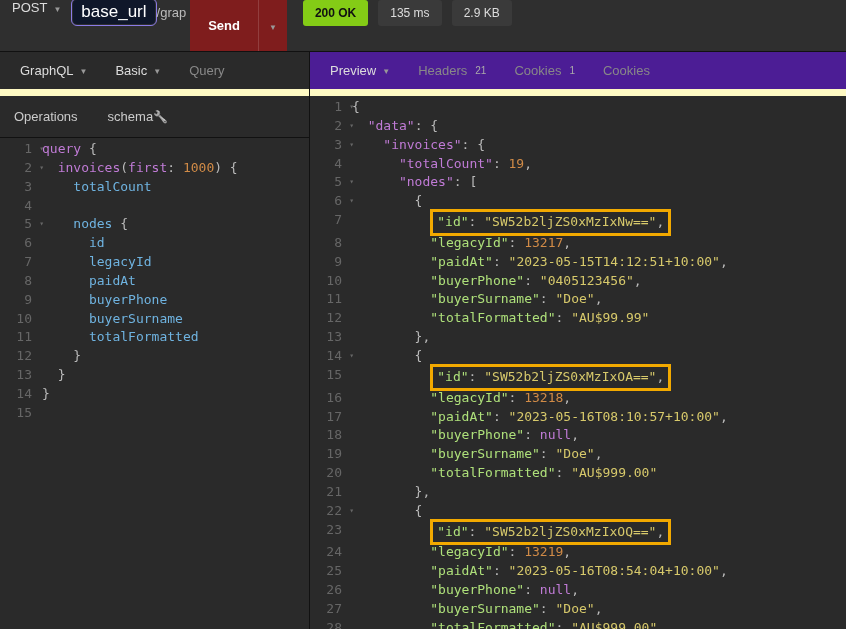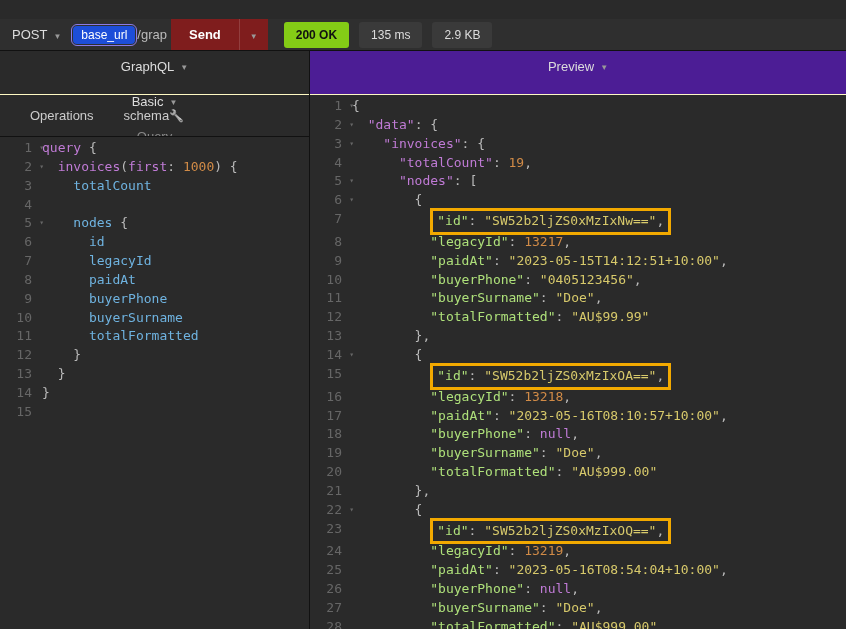--- a/index.html
+++ b/index.html
@@ -8,37 +8,36 @@
     background: #1a1a1a;
     color: #ccc;
     font-size: 13px;
     width: 846px;
     height: 629px;
     overflow: hidden;
   }
   .app { display: flex; flex-direction: column; height: 100%; background: #2a2a2a; }
   
   .topbar {
-    display: flex; align-items: center;
-    background: #2f2f2f; height: 32px;
+    display: flex; align-items: flex-start;
+    background: #2f2f2f; height: 52px;
     border-bottom: 1px solid #111;
-    margin-top: 19px;
   }
   .method {
     display: flex; align-items: center; gap: 6px;
     padding: 0 12px; color: #ddd; font-weight: 500;
   }
   .urlbox {
     display: flex; align-items: center; flex: 0 0 auto;
     padding: 0 4px 0 0; color: #bbb;
   }
   .chip {
-    background: #1d4ed8; color: #fff;
+    background: #0f172a; color: #fff;
     padding: 2px 8px; border-radius: 4px;
-    font-size: 12px; outline: 1px solid #8a7be8;
+    font-size: 17px; outline: 1px solid #8a7be8;
     outline-offset: 1px;
   }
   .path { color: #bbb; padding-left: 2px; }
   .send {
     display: flex; align-items: center;
     background: #7f1d1d; color: #fff; font-weight: 700;
     height: 100%;
   }
   .send-main { padding: 0 18px; }
   .send-caret { padding: 0 10px; border-left: 1px solid rgba(255,255,255,.15); height:100%; display:flex; align-items:center;}
@@ -49,36 +48,35 @@
   }
   .pill.ok { background: #84cc16; color: #111; font-weight: 600; }
   
   .split { display: flex; flex: 1; min-height: 0; }
   .left, .right { display: flex; flex-direction: column; min-width: 0; }
   .left { width: 310px; border-right: 1px solid #111; background: #2a2a2a; }
   .right { flex: 1; background: #4c1d95; }
   
   .tabs {
     display: flex; align-items: center; height: 44px;
-    border-bottom: 1px solid #fef9c3; gap: 4px; padding: 0 8px;
+    border-bottom: 7px solid #fef9c3; gap: 4px; padding: 0 8px;
     color: #aaa;
-    flex-direction: column;
   }
   .tab {
     display: flex; align-items: center; gap: 6px;
     padding: 8px 12px; border-radius: 3px; color: #ddd;
     cursor: pointer;
   }
   .tab .caret { font-size: 9px; color: #888; }
   .tab.secondary { color: #888; }
   .tab sup { font-size: 10px; color: #aaa; margin-left: 2px; }
   
   .subbar {
     display: flex; align-items: center; height: 42px;
-    padding: 0 30px; gap: 30px;
+    padding: 0 14px; gap: 30px;
     border-bottom: 1px solid #111; color: #ccc; text-align: right;
   }
   .subbar .schema { display:flex; align-items:center; gap:0;}
   
   .code {
     flex: 1; overflow: auto; font-family: ui-monospace, Menlo, Consolas, monospace;
     font-size: 13px; line-height: 1.45; padding: 2px 0;
     background: #2a2a2a;
   }
   .ln {

